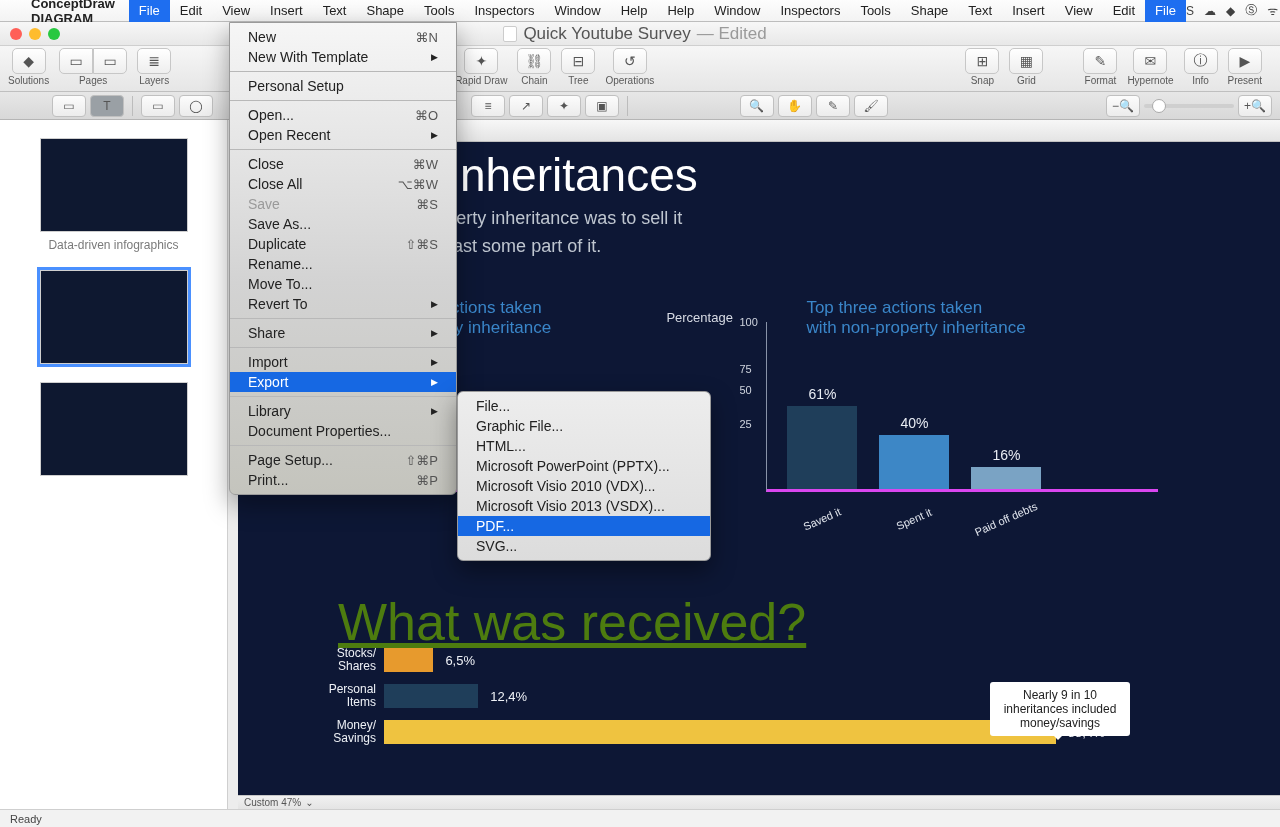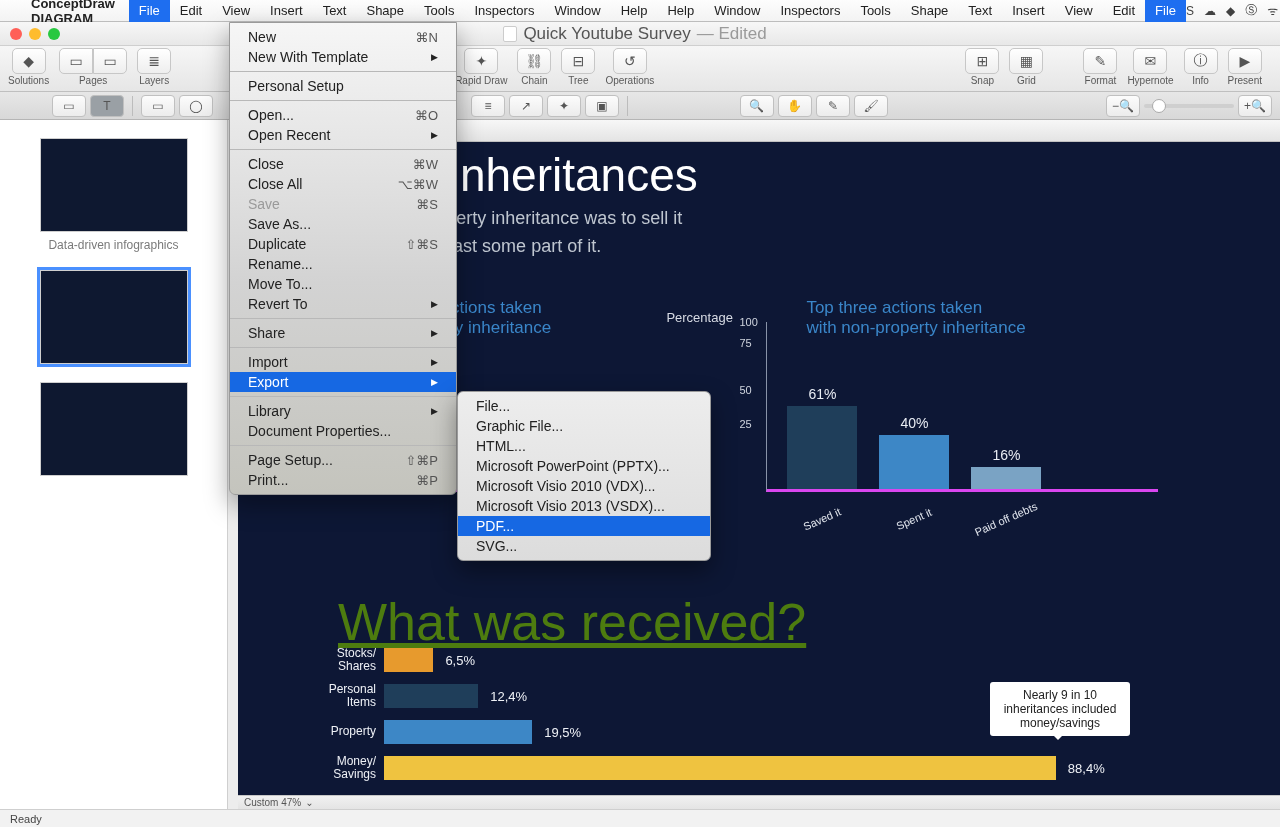--- a/index.html
+++ b/index.html
@@ -305,21 +305,21 @@
             <div class="catlbl" style="left:190px; bottom:-56px; transform:none; width:80px; font-size:10px;">Used as second home by other family member</div>
           </div>
         </div>
 
         <div class="chartbox" style="width:46%;">
           <div class="ctitle" style="white-space:pre-line">Top three actions taken
 with non-property inheritance</div>
           <div class="ylabel" style="left:-20px;">Percentage</div>
           <div class="axis" id="chart2axis">
               <span class="tick" style="top: -6px;">100</span>
-              <span class="tick" style="top: 15px;">75</span>
+              <span class="tick" style="top: 41px;">75</span>
               <span class="tick" style="top: 62px;">50</span>
               <span class="tick" style="top: 96px;">25</span>
               <div class="bar" style="left: 20px; height: 82.96px; background: rgb(31, 62, 90);"></div>
               <div class="barlbl" style="left: 20px; bottom: 86.96px;">61%</div>
               <div class="catlbl" style="left: 10px;">Saved it</div>
               <div class="bar" style="left: 112px; height: 54.4px; background: rgb(61, 135, 198);"></div>
               <div class="barlbl" style="left: 112px; bottom: 58.4px;">40%</div>
               <div class="catlbl" style="left: 102px;">Spent it</div>
               <div class="bar" style="left: 204px; height: 21.76px; background: rgb(122, 163, 196);"></div>
               <div class="barlbl" style="left: 204px; bottom: 25.76px;">16%</div>
@@ -334,25 +334,20 @@
             <div class="hl">Stocks/ Shares</div>
             <div class="hb" style="width: 49.4px; background: rgb(231, 154, 45);"></div>
             <div class="hv">6,5%</div>
           </div>
           <div class="hrow">
             <div class="hl">Personal Items</div>
             <div class="hb" style="width: 94.24px; background: rgb(31, 62, 90);"></div>
             <div class="hv">12,4%</div>
           </div>
           <div class="hrow">
-            <div class="hl">Property</div>
-            <div class="hb" style="width: 148.2px; background: rgb(61, 135, 198);"></div>
-            <div class="hv">19,5%</div>
-          </div>
-          <div class="hrow">
             <div class="hl">Money/ Savings</div>
             <div class="hb" style="width: 671.84px; background: rgb(239, 195, 64);"></div>
             <div class="hv">88,4%</div>
           </div>
         </div>
       <div class="callout">Nearly 9 in 10 inheritances included money/savings</div>
     </div>
     <div class="zoomft">
       <span>Custom 47%</span>
       <span style="margin-left:4px;">⌄</span>

